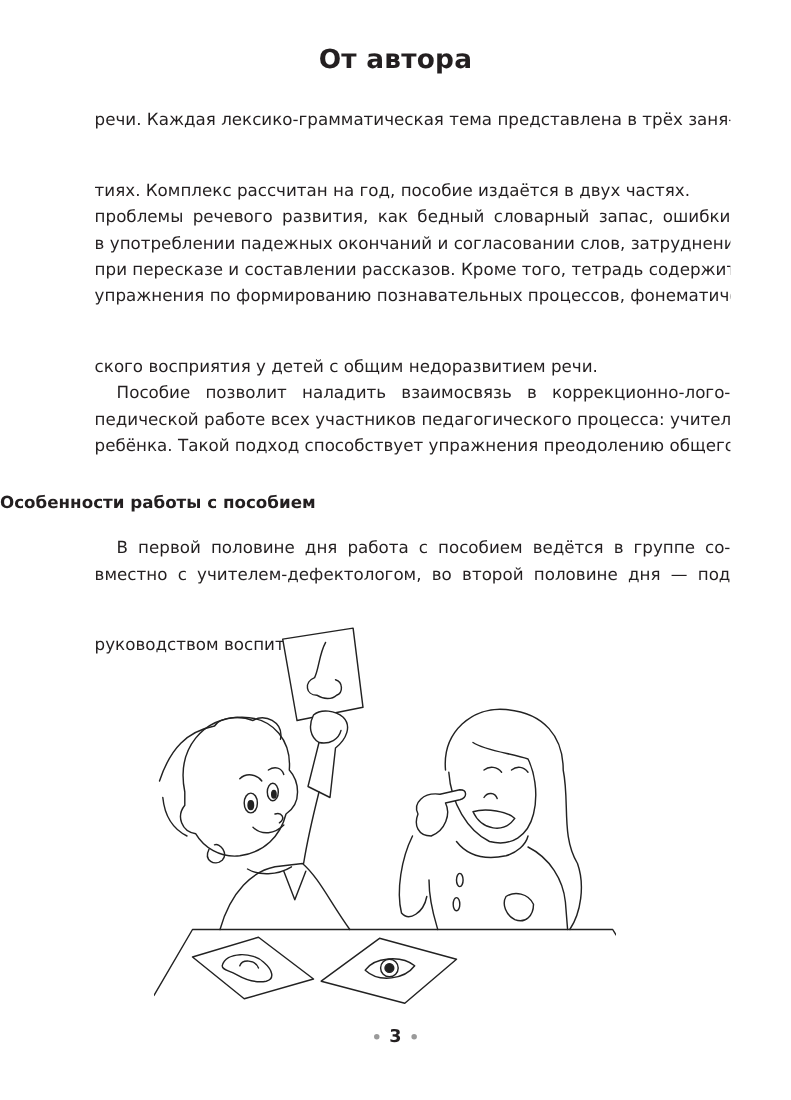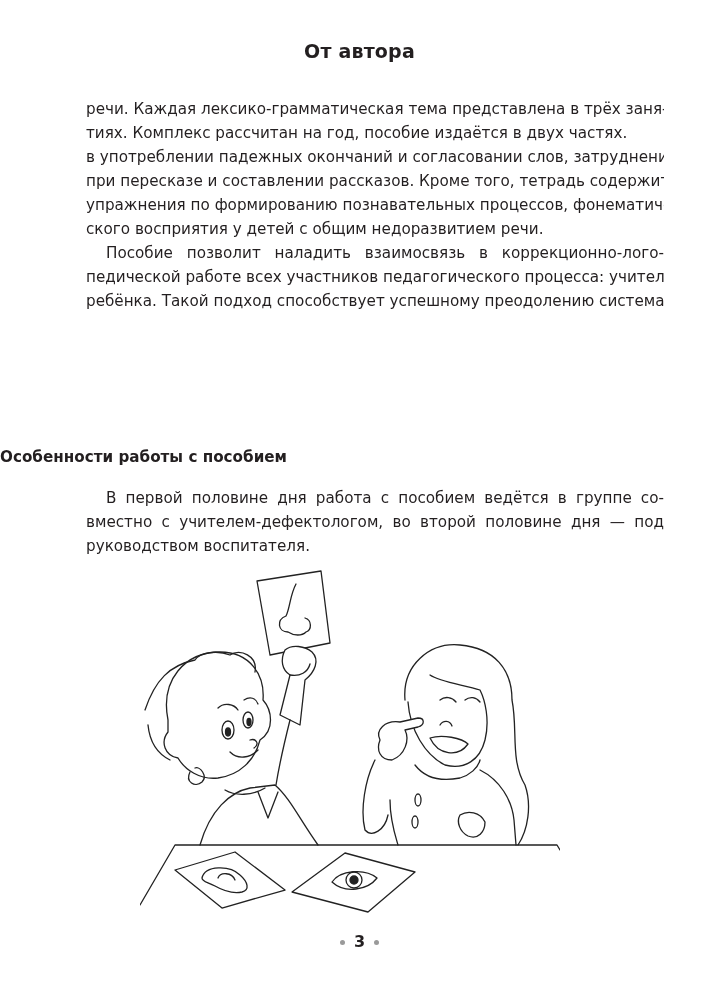--- a/index.html
+++ b/index.html
@@ -1,52 +1,53 @@
 <!DOCTYPE html>
 <html><head>
 <meta charset="utf-8">
 <style>
   html, body { margin:0; padding:0; background:#fff; }
   body { width:719px; height:1000px; position:relative; overflow:hidden;
          font-family:"DejaVu Sans", sans-serif; color:#231f20; }
   .title { position:absolute; top:40px; left:0; width:719px; text-align:center;
-           font-size:19px; font-weight:bold; letter-spacing:0.2px; }
+           font-size:24px; font-weight:bold; letter-spacing:0.2px; }
   .body-text { position:absolute; left:86px; width:578px; font-size:15.2px; }
   .line { height:24px; line-height:24px; white-space:nowrap; text-align:justify;
           text-align-last:justify; overflow:hidden; }
-  .line.last { text-align-last:left; }
+  .line.last { text-align-last:left;margin-top:40px; }
   .line.indent { padding-left:20px; }
   .subtitle { position:absolute; left:0; width:719px; text-align:left;
               font-size:15.2px; font-weight:bold; }
   .illustration { position:absolute; left:140px; top:560px; width:420px; height:360px; }
   .page-number { position:absolute; top:932px; left:0; width:719px; text-align:center;
                  font-size:16px; font-weight:bold; }
   .page-number .dot { display:inline-block; width:5px; height:5px; border-radius:50%;
                       background:#9a9a9a; vertical-align:middle; margin:0 9px; }
 </style>
 </head>
 <body>
 
 <div class="title">От автора</div>
 
 <div class="body-text" style="top:97px;">
   <div>
     <div class="line">речи. Каждая лексико-грамматическая тема представлена в трёх заня-</div>
     <div class="line last">тиях. Комплекс рассчитан на год, пособие издаётся в двух частях.</div>
   </div>
   <div>
+    <div class="line">проблемы речевого развития, как бедный словарный запас, ошибки</div>
     <div class="line">в употреблении падежных окончаний и согласовании слов, затруднения</div>
     <div class="line">при пересказе и составлении рассказов. Кроме того, тетрадь содержит</div>
     <div class="line">упражнения по формированию познавательных процессов, фонематиче-</div>
     <div class="line last">ского восприятия у детей с общим недоразвитием речи.</div>
   </div>
   <div>
     <div class="line indent">Пособие позволит наладить взаимосвязь в коррекционно-лого-</div>
     <div class="line">педической работе всех участников педагогического процесса: учителя-</div>
-    <div class="line">ребёнка. Такой подход способствует успешному преодолению система</div>
+    <div class="line">ребёнка. Такой подход способствует упражнения преодолению общего</div>
   </div>
 </div>
 
 <div class="subtitle" style="top:448px;">Особенности работы с пособием</div>
 
 <div class="body-text" style="top:486px;">
   <div class="line indent">В первой половине дня работа с пособием ведётся в группе со-</div>
   <div class="line">вместно с учителем-дефектологом, во второй половине дня — под</div>
   <div class="line last">руководством воспитателя.</div>
 </div>

